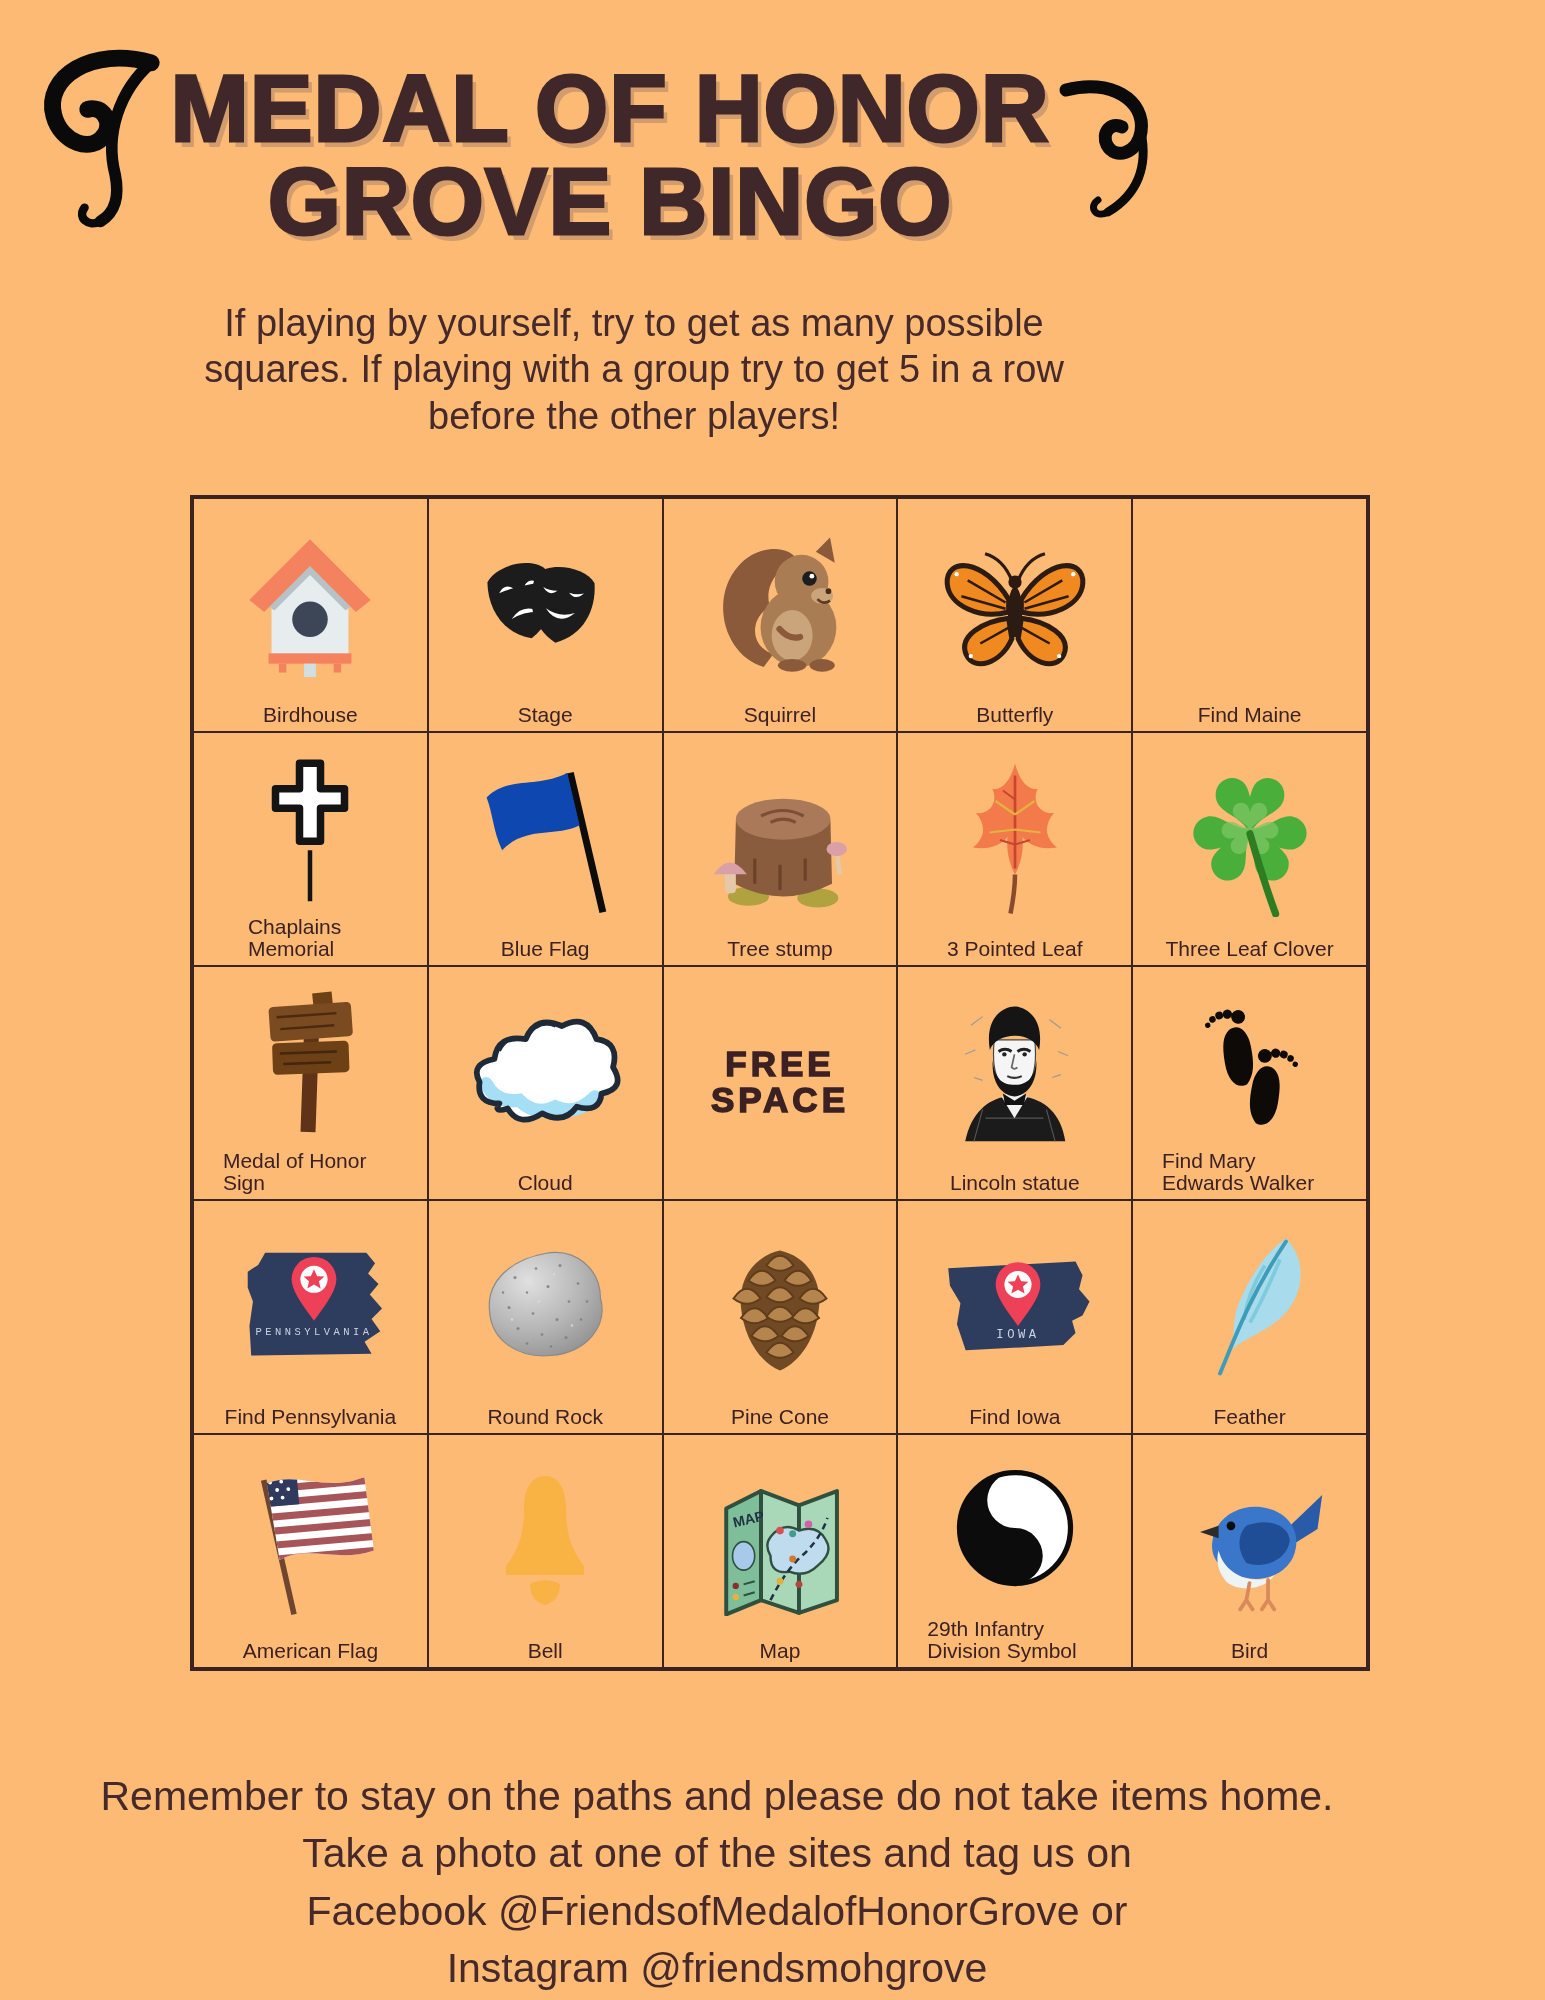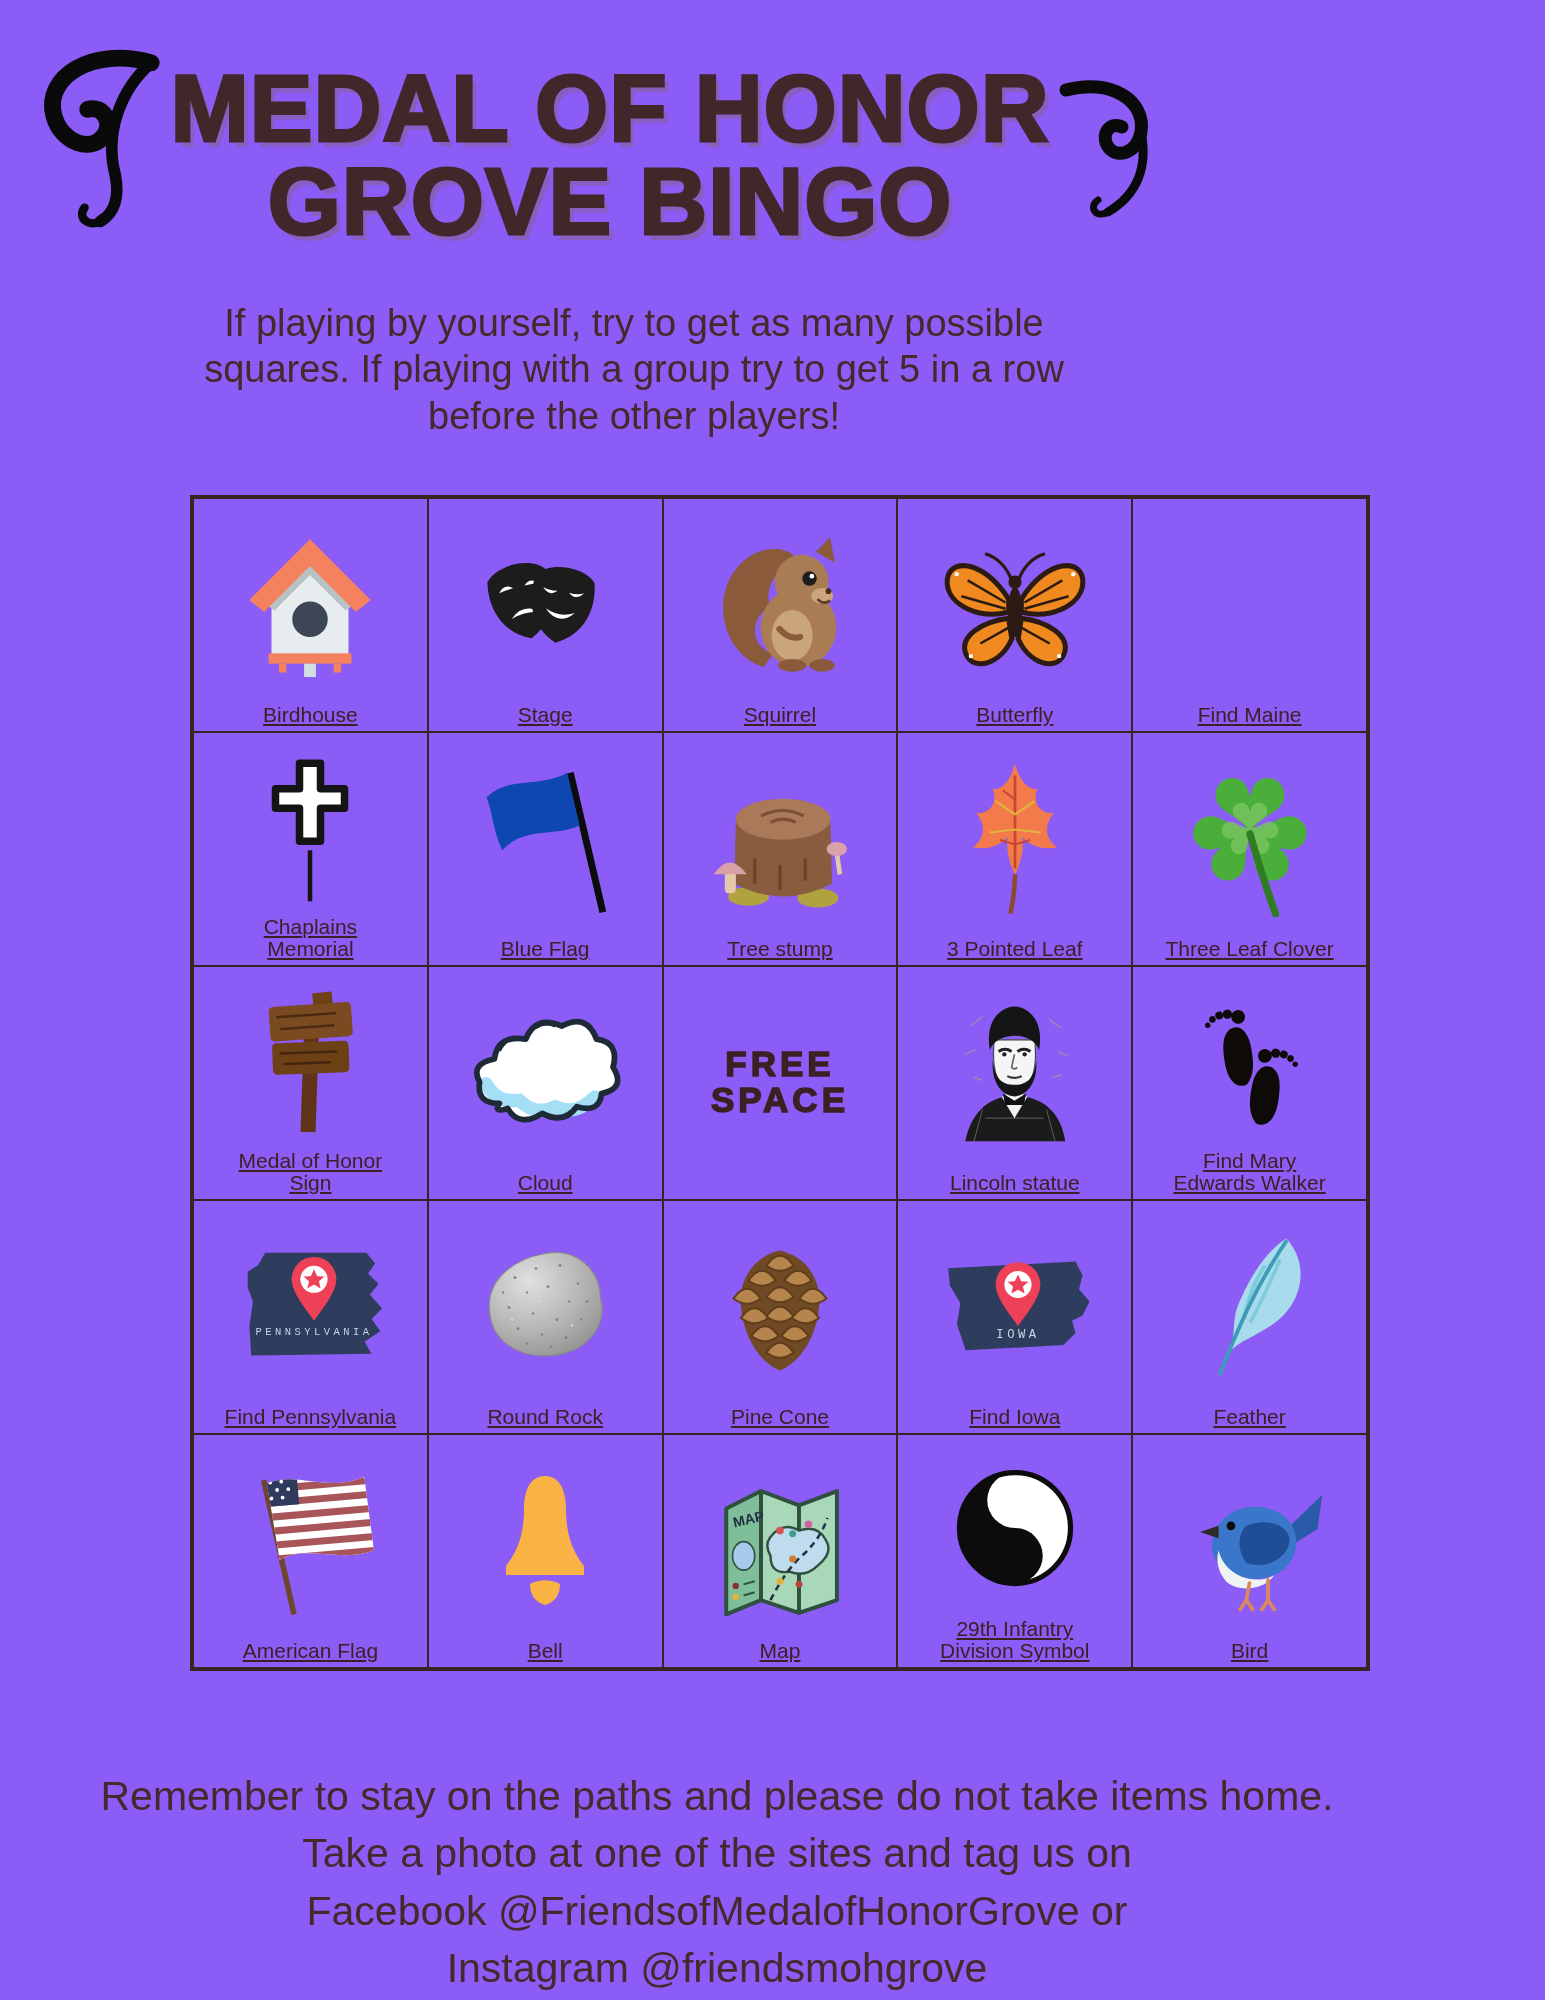--- a/index.html
+++ b/index.html
@@ -1,31 +1,31 @@
 <!DOCTYPE html>
 <html><head>
 <meta charset="utf-8">
 <style>
   html,body{margin:0;padding:0;background:#fff;}
-  .page{position:relative;width:1545px;height:2000px;background:#8b5cf6;overflow:hidden;
+  .page{position:relative;width:1545px;height:2000px;background:#fdba74;overflow:hidden;
         font-family:"Liberation Sans",sans-serif;color:#3f2528;}
   .flourish{position:absolute;}
   .title-block{position:absolute;left:95px;top:62px;width:1030px;text-align:center;}
   .title{font-weight:800;font-size:94px;line-height:0.99;color:#40282a;
          letter-spacing:1px;-webkit-text-stroke:3px #40282a;
          text-shadow:5px 6px 0 rgba(128,100,94,0.35);}
   .intro{position:absolute;left:0;top:300px;width:1268px;text-align:center;
          font-size:38px;line-height:1.22;color:#45292b;}
   .grid{position:absolute;left:190px;top:495px;width:1180px;height:1176px;
         display:grid;grid-template-columns:repeat(5,1fr);grid-template-rows:repeat(5,1fr);
         border:3px solid #3a2422;box-sizing:border-box;}
   .cell{border:1.5px solid #3a2422;display:flex;flex-direction:column;align-items:center;
         justify-content:flex-end;padding:2px 2px 5px;overflow:hidden;box-sizing:border-box;}
   .icon-wrap{flex:1;display:flex;align-items:center;justify-content:center;width:100%;min-height:0;}
-  .cell-label{font-size:21px;color:#3b2123;text-align:center;line-height:1.04;text-decoration:underline;}
+  .cell-label{font-size:21px;color:#3b2123;line-height:1.04;}
   .w170 .cell-label{max-width:175px;}
   .w130 .cell-label{max-width:125px;}
   .free-cell{justify-content:center;}
   .free-text{display:flex;flex-direction:column;align-items:center;justify-content:space-between;
              font-weight:800;font-size:35px;letter-spacing:4px;color:#3b2123;line-height:1.02;
              -webkit-text-stroke:1.5px #3b2123;}
   .footer{position:absolute;left:0;top:1768px;width:1434px;text-align:center;
           font-size:41px;line-height:1.4;color:#45292b;}
   .state-name{font-family:"Liberation Mono","DejaVu Sans Mono",monospace;fill:#ccd4e2;letter-spacing:2px;}
 </style>

